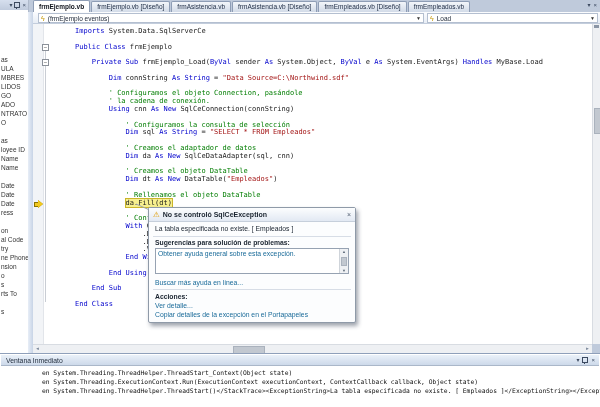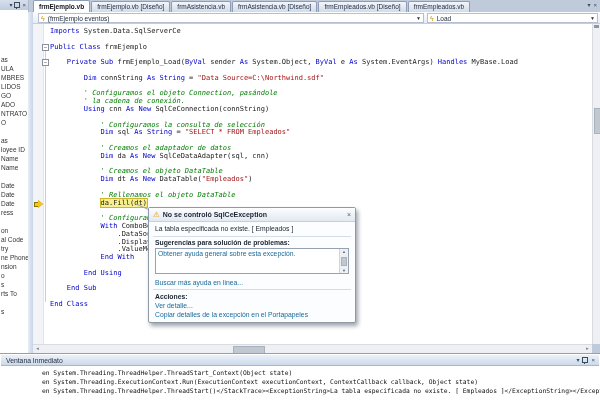--- a/index.html
+++ b/index.html
@@ -38,22 +38,22 @@
   #editor{position:absolute;left:33px;top:24px;width:559px;height:320px;background:#ffffff;overflow:hidden;}
   #splitter{position:absolute;left:28px;top:12px;width:5px;height:341px;
     background:linear-gradient(90deg,#e8eef7,#c8d4e6);}
   #indmargin{position:absolute;left:0;top:0;width:10px;height:320px;background:#f2f4f7;
     border-right:1px solid #e2e5ea;}
   #outline-line{position:absolute;left:12px;top:22px;width:1px;height:256px;background:#c9cdd4;}
   .foldbox{position:absolute;left:9px;width:7px;height:7px;background:#fff;border:1px solid #8a9099;
     box-sizing:border-box;font-size:6px;line-height:4px;text-align:center;color:#444;}
   #code-lines{position:absolute;left:17px;top:4px;font-family:"DejaVu Sans Mono",monospace;
     font-size:7px;line-height:7.8px;white-space:pre;}
-  .cl{height:7.8px;}
-  .c-kw{color:#0000cc;} .c-pl{color:#1a1a1a;} .c-com{color:#007d00;font-style:italic;} .c-str{color:#A31515;}
+  .cl{height:7.8px;margin-left:25px;}
+  .c-kw{color:#0000cc;} .c-pl{color:#1a1a1a;} .c-com{color:#007d00;} .c-str{color:#A31515;}
   .hl{background:#f7ef8e;outline:1px solid #cbb52a;}
   #cur-arrow{position:absolute;left:1px;top:176px;width:0;height:0;}
   #cur-arrow .tail{position:absolute;left:0;top:2px;width:4px;height:3px;background:#f2c81e;border:1px solid #8a7200;border-right:none;}
   #cur-arrow .head{position:absolute;left:4px;top:0;width:0;height:0;
     border-top:4px solid transparent;border-bottom:4px solid transparent;border-left:5px solid #f2c81e;
     filter:drop-shadow(0 0 0.5px #8a7200);}
   
   #vscroll{position:absolute;left:592px;top:24px;width:8px;height:320px;background:#eef0f3;border-left:1px solid #d8dce2;box-sizing:border-box;}
   #vscroll .split{position:absolute;left:1px;top:1px;width:5px;height:3px;background:#8b96a6;}
   #vscroll .thumb{position:absolute;left:1px;top:84px;width:5px;height:24px;background:#c2c8d0;border:1px solid #aab2bd;}

